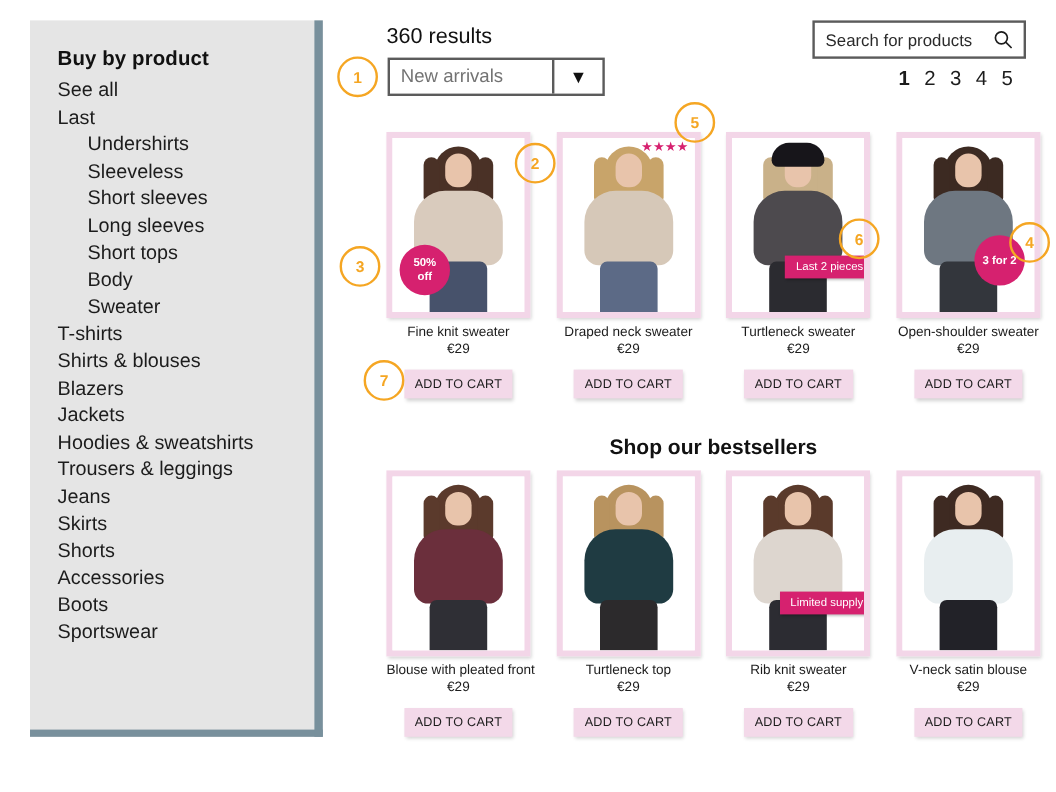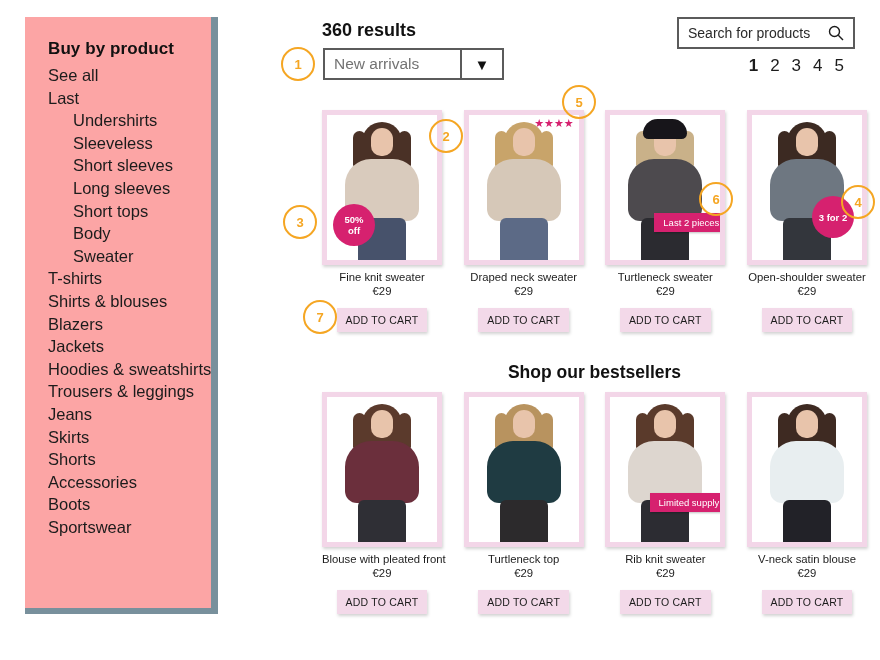--- a/index.html
+++ b/index.html
@@ -11,22 +11,22 @@
     position: relative;
     font-family: "Liberation Sans", sans-serif;
     color: #1c1c1c;
     overflow: hidden;
   }
 
   
   #sidebar {
     position: absolute;
     left: 25px; top: 17px;
-    width: 193px; height: 597px;
-    background: #fca5a5;
+    width: 244px; height: 597px;
+    background: #e5e5e5;
     box-sizing: border-box;
     border-right: 7px solid #78909c;
     border-bottom: 6px solid #78909c;
     padding: 22px 0 12px 0;
   }
   #sidebar .nav-head {
     font-size: 17px;
     font-weight: bold;
     color: #111;
     padding: 0 0 5px 23px;
@@ -38,21 +38,21 @@
     padding: 0 0 0 23px;
     line-height: 22.6px;
     white-space: nowrap;
   }
   #sidebar .nav-item.sub { padding-left: 48px; }
 
   
   #results-count {
     position: absolute;
     left: 322px; top: 20px;
-    font-size: 18px; font-weight: bold; color: #111;
+    font-size: 18px; font-weight: normal; color: #111;
   }
   #sort-select {
     position: absolute;
     left: 323px; top: 48px;
     width: 181px; height: 32px;
     border: 2px solid #5b5b5b;
     background: #fff;
     box-sizing: border-box;
     display: flex; align-items: stretch;
   }

